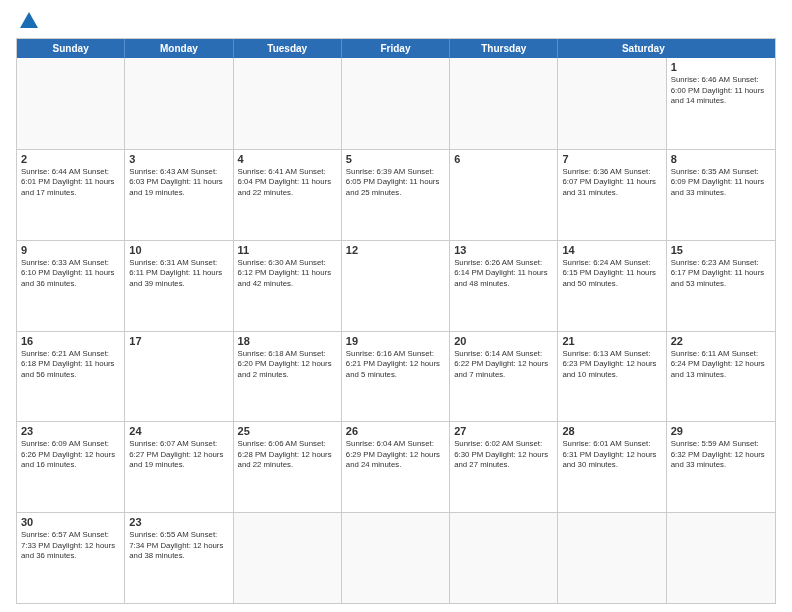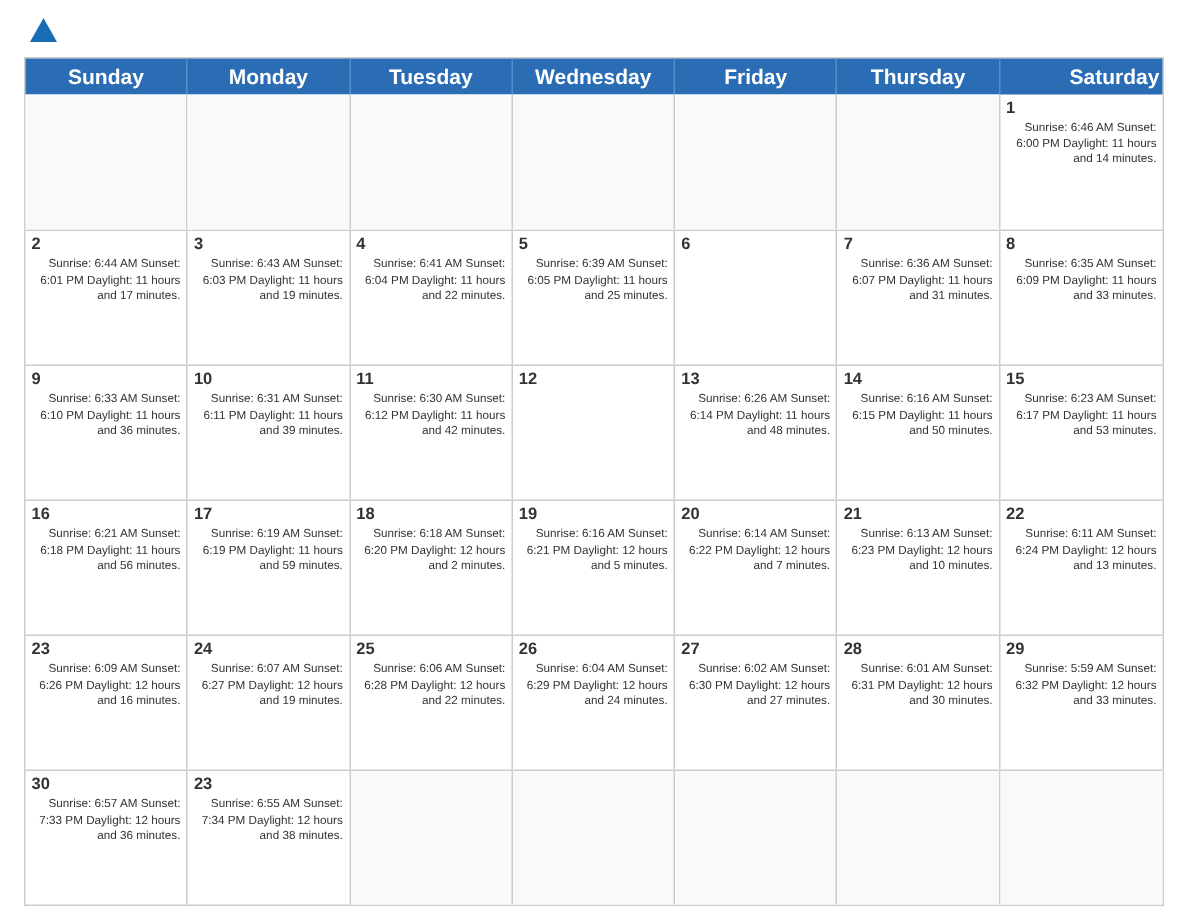--- a/index.html
+++ b/index.html
@@ -63,21 +63,21 @@
       flex-direction: column;
       border: 1px solid #ccc;
     }
     .cal-header {
       display: grid;
       grid-template-columns: repeat(7, 1fr);
       background: #2a6db5;
     }
     .cal-header-cell {
       color: #fff;
-      font-size: 14px;
+      font-size: 10px;
       font-weight: bold;
       text-align: center;
       padding: 4px 2px;
       border-right: 1px solid #5590cc;
     }
     .cal-header-cell:last-child { border-right: none; text-align: right; }
     .cal-body {
       flex: 1;
       display: grid;
       grid-template-rows: repeat(6, 1fr);
@@ -103,21 +103,20 @@
       font-size: 11px;
       font-weight: bold;
       color: #333;
       display: block;
       margin-bottom: 2px;
     }
     .day-info {
       font-size: 7.8px;
       color: #333;
       line-height: 1.35;
-      text-align: right;
     }
   </style>
 </head>
 <body>
 
 <div class="page">
   <div class="header">
     <div class="logo">
       <div class="logo-text">
         <span class="logo-general"></span>
@@ -129,21 +128,20 @@
       <div class="main-title"></div>
       <div class="sub-title"></div>
     </div>
   </div>
 
   <div class="calendar">
     <div class="cal-header">
     <div class="cal-header-cell">Sunday</div>
         <div class="cal-header-cell">Monday</div>
         <div class="cal-header-cell">Tuesday</div>
-        <div class="cal-header-cell">Wednesday</div>
         <div class="cal-header-cell">Friday</div>
         <div class="cal-header-cell">Thursday</div>
         <div class="cal-header-cell">Saturday</div>
       </div>
     <div class="cal-body">
     <div class="cal-row">
           <div class="cal-cell empty"></div>
           <div class="cal-cell empty"></div>
           <div class="cal-cell empty"></div>
           <div class="cal-cell empty"></div>
@@ -220,43 +218,40 @@
             <span class="day-number">12</span>
           </div>
           <div class="cal-cell">
             <span class="day-number">13</span>
             <div class="day-info">Sunrise: 6:26 AM
 Sunset: 6:14 PM
 Daylight: 11 hours and 48 minutes.</div>
           </div>
           <div class="cal-cell">
             <span class="day-number">14</span>
-            <div class="day-info">Sunrise: 6:16 AM
+            <div class="day-info">Sunrise: 6:24 AM
 Sunset: 6:15 PM
 Daylight: 11 hours and 50 minutes.</div>
           </div>
           <div class="cal-cell">
             <span class="day-number">15</span>
             <div class="day-info">Sunrise: 6:23 AM
 Sunset: 6:17 PM
 Daylight: 11 hours and 53 minutes.</div>
           </div>
         </div>
         <div class="cal-row">
           <div class="cal-cell">
             <span class="day-number">16</span>
             <div class="day-info">Sunrise: 6:21 AM
 Sunset: 6:18 PM
 Daylight: 11 hours and 56 minutes.</div>
           </div>
           <div class="cal-cell">
             <span class="day-number">17</span>
-            <div class="day-info">Sunrise: 6:19 AM
-Sunset: 6:19 PM
-Daylight: 11 hours and 59 minutes.</div>
           </div>
           <div class="cal-cell">
             <span class="day-number">18</span>
             <div class="day-info">Sunrise: 6:18 AM
 Sunset: 6:20 PM
 Daylight: 12 hours and 2 minutes.</div>
           </div>
           <div class="cal-cell">
             <span class="day-number">19</span>
             <div class="day-info">Sunrise: 6:16 AM

